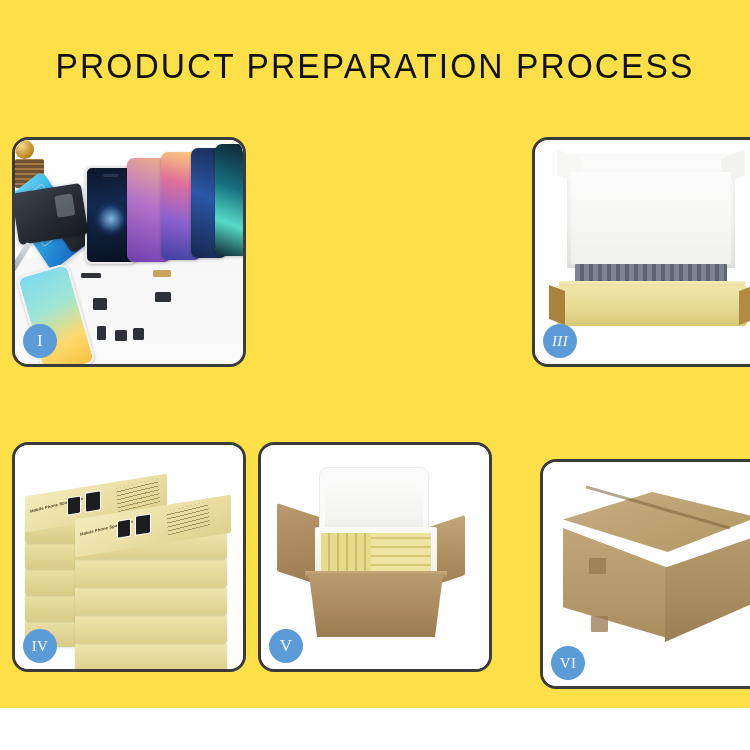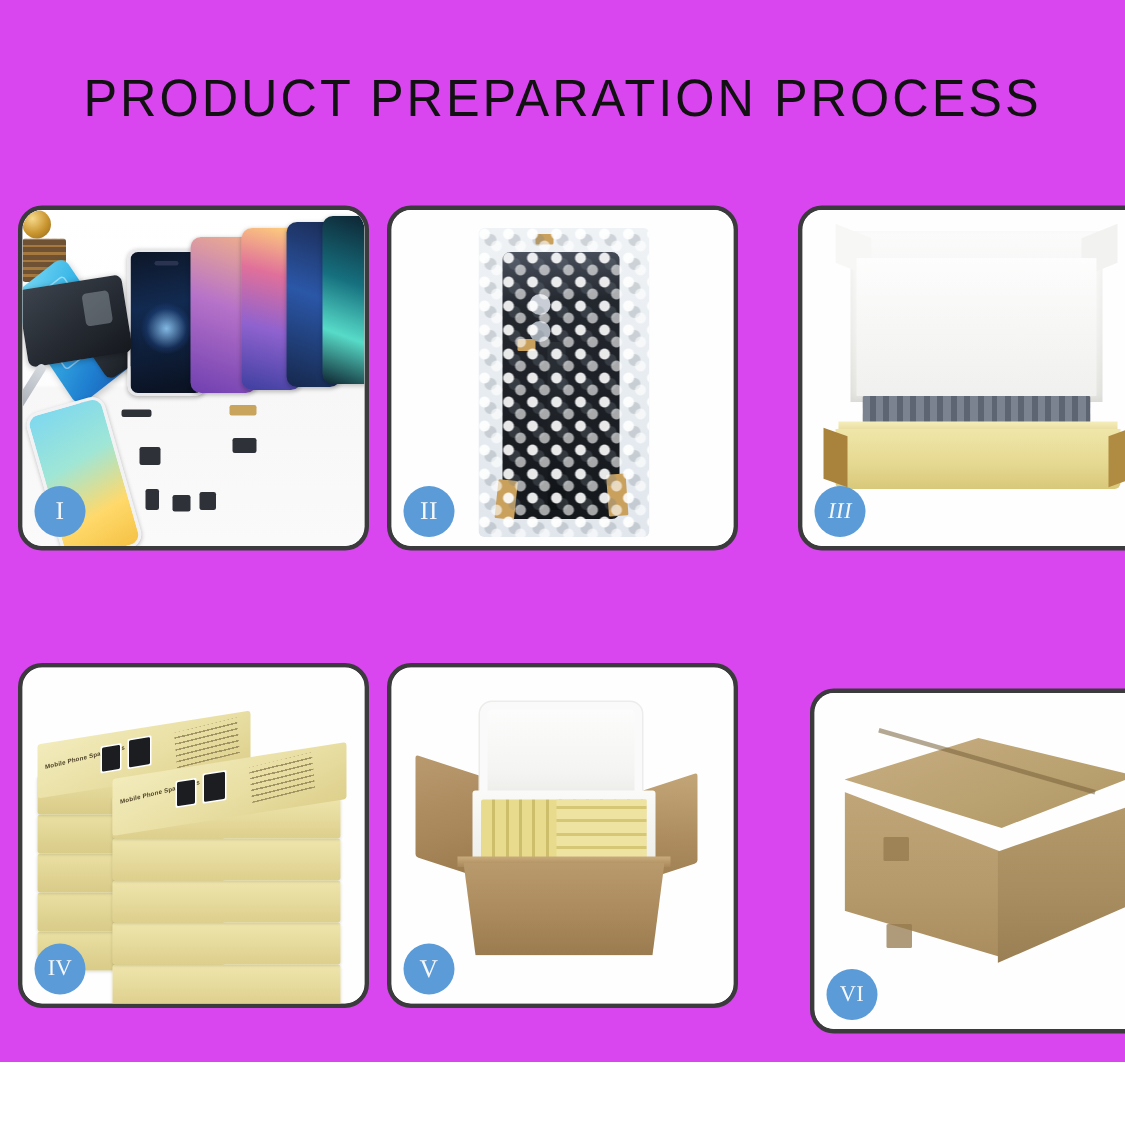--- a/index.html
+++ b/index.html
@@ -2,21 +2,21 @@
 <html><head>
 <meta charset="utf-8">
 <style>
   * { box-sizing: border-box; margin: 0; padding: 0; }
   html, body {
     width: 750px; height: 750px;
     background: #ffffff;
     font-family: "Liberation Sans", sans-serif;
     overflow: hidden;
   }
-  #page { position: relative; width: 750px; height: 708px; background: #d946ef; }
+  #page { position: relative; width: 750px; height: 708px; background: #fde047; }
 
   
   .header { position: absolute; left: 0; top: 0; width: 750px; text-align: center; }
   .title {
     font-size: 35px; font-weight: 500; color: #111;
     letter-spacing: 2.1px; line-height: 1;
     margin-top: 48px;
     transform: scaleX(0.96); transform-origin: center;
     white-space: nowrap;
   }
@@ -341,36 +341,20 @@
         <div class="part" style="left:140px;top:152px;width:16px;height:10px;"></div>
         <div class="part" style="left:82px;top:186px;width:9px;height:14px;"></div>
         <div class="part" style="left:100px;top:190px;width:12px;height:11px;"></div>
         <div class="part" style="left:118px;top:188px;width:11px;height:12px;"></div>
         <div class="back-cover"></div>
         <div class="screwdriver"></div>
       </div>
       <div class="badge">I</div>
     </div>
 
-    <div class="card c2">
-      <div class="photo">
-        <div class="bag">
-          <div class="inner">
-            <div class="strip"></div>
-          </div>
-          <div class="tape t1"></div>
-          <div class="tape t2"></div>
-          <div class="tape t3"></div>
-          <div class="tape t4"></div>
-          <div class="bubbles2"></div>
-          <div class="bubbles"></div>
-        </div>
-      </div>
-      <div class="badge">II</div>
-    </div>
 
     <div class="card c3">
       <div class="photo">
         <div class="b3-lid"></div>
         <div class="b3-foam"></div>
         <div class="b3-contents"></div>
         <div class="b3-rim"></div>
         <div class="b3-front"></div>
       </div>
       <div class="badge wide">III</div>

